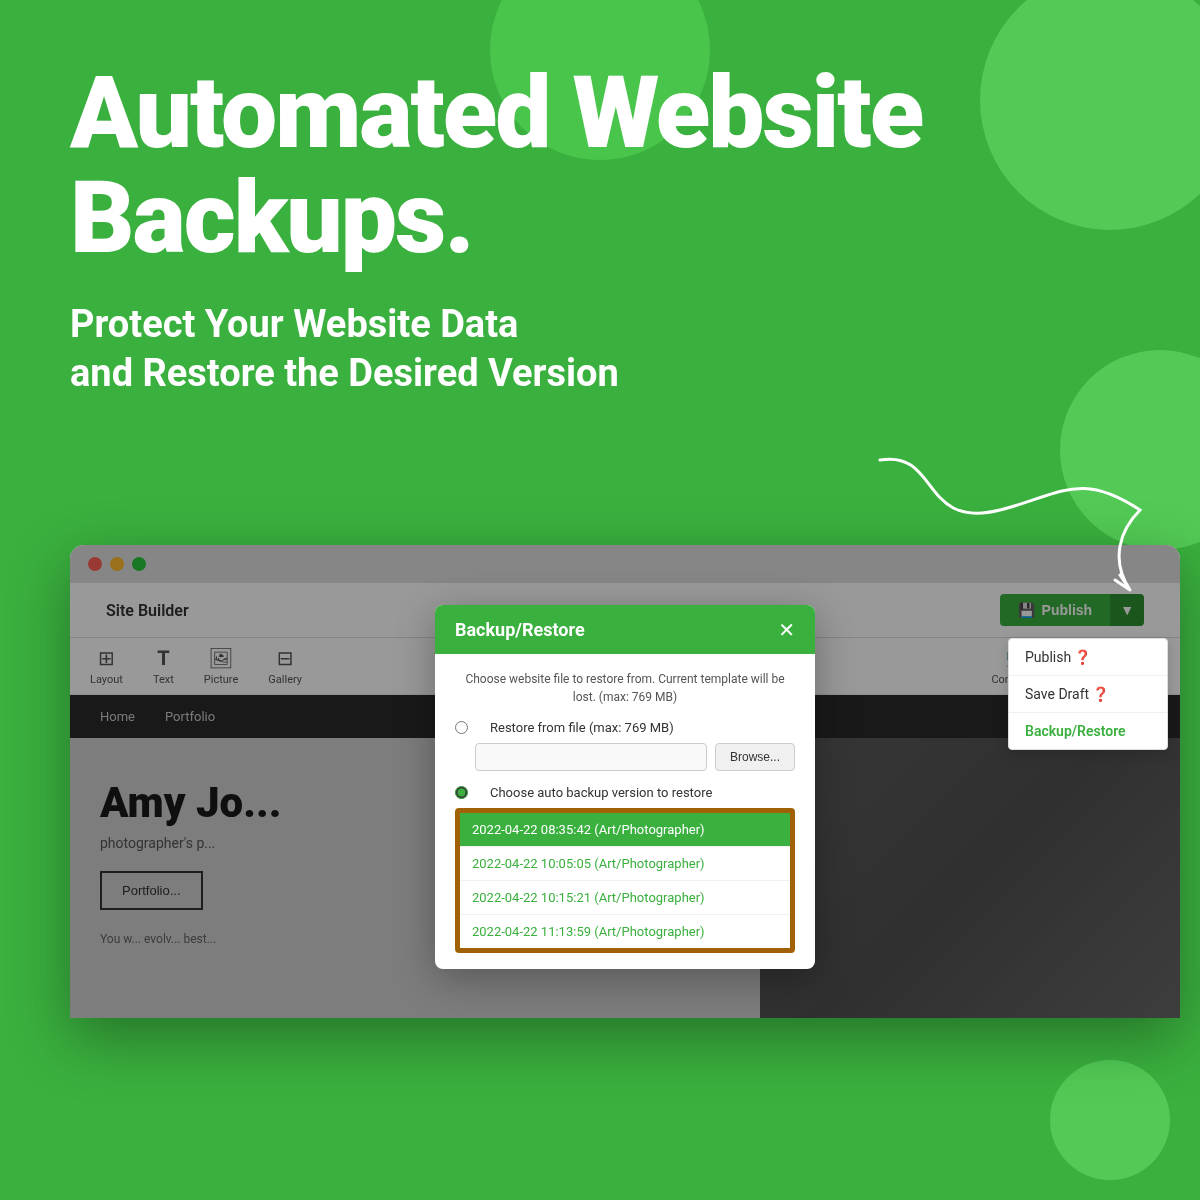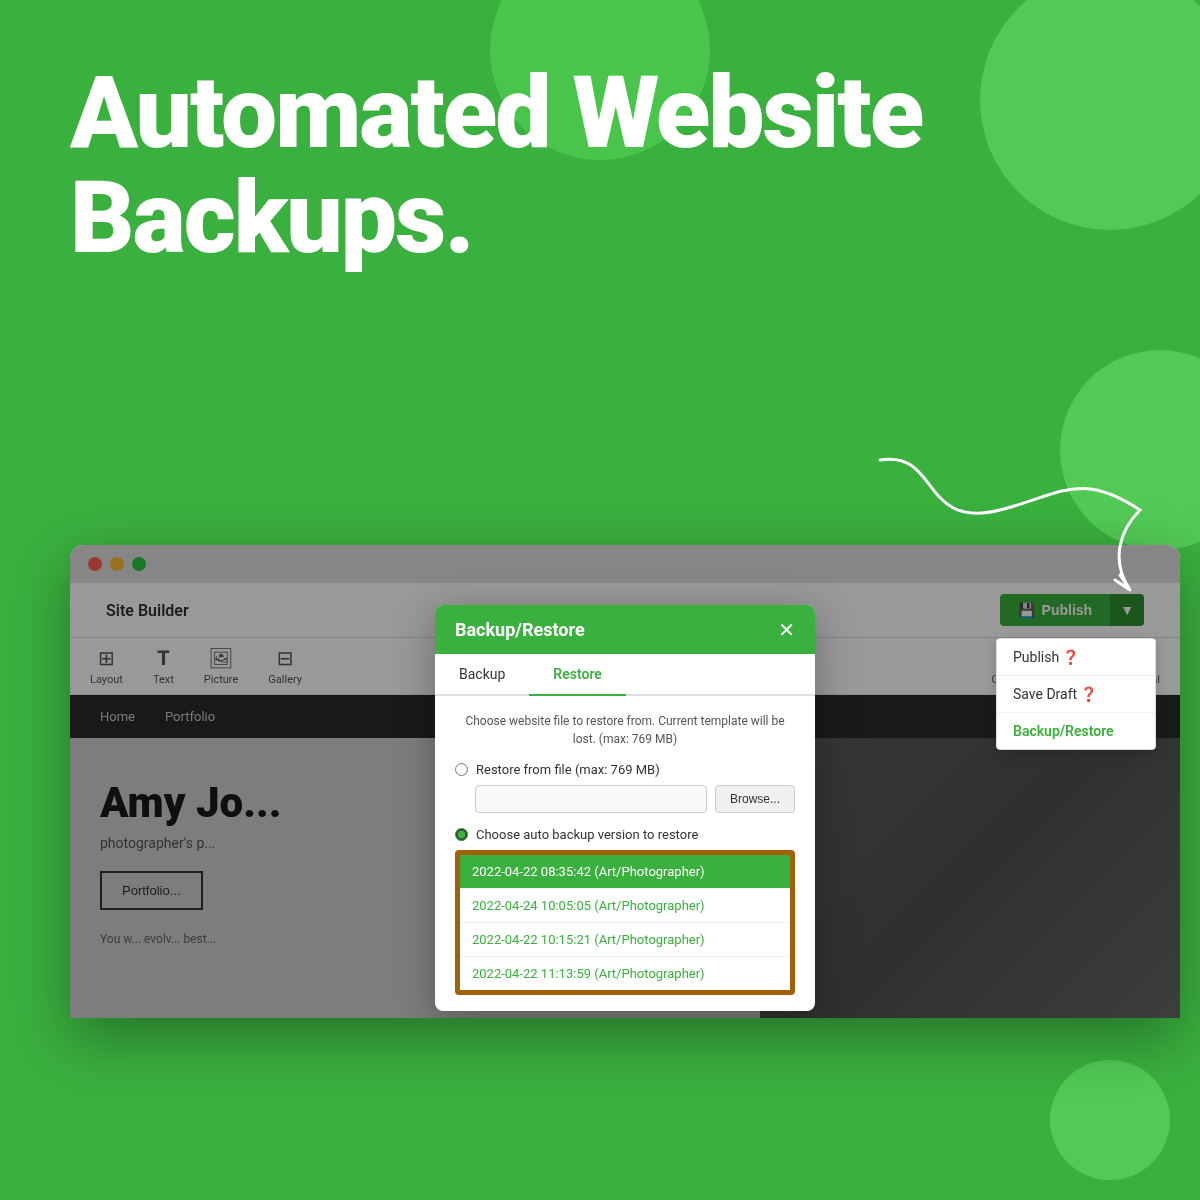--- a/index.html
+++ b/index.html
@@ -161,21 +161,21 @@
       border: none;
       padding: 8px 10px;
       font-size: 14px;
       border-radius: 0 4px 4px 0;
       cursor: pointer;
     }
 
     
     .publish-dropdown {
       position: absolute;
-      right: 24px;
+      right: 12px;
       top: 55px;
       background: #fff;
       border: 1px solid #ddd;
       border-radius: 4px;
       box-shadow: 0 4px 12px rgba(0,0,0,0.15);
       z-index: 100;
       min-width: 160px;
     }
 
     .publish-dropdown-item {
@@ -358,21 +358,21 @@
     .modal-description {
       font-size: 12px;
       color: #555;
       margin-bottom: 14px;
       text-align: center;
       line-height: 1.5;
     }
 
     .radio-row {
       display: flex;
-      gap: 8px;
+      gap: 22px;
       margin-bottom: 8px;
     }
 
     .radio-row input[type="radio"] {
       accent-color: #3ab03e;
     }
 
     .radio-label {
       font-size: 13px;
       color: #333;
@@ -444,20 +444,24 @@
   <div class="circle-top-center"></div>
   <div class="circle-top-right"></div>
   <div class="circle-mid-right"></div>
   <div class="circle-bottom-right"></div>
 </div>
 
 <div class="content">
   <div class="main-title">
     <span>Automated Website</span><br>
     <span>Backups.</span>
+  </div>
+  <div class="subtitle">
+    <span>Protect Your Website Data</span><br>
+    <span>and Restore the Desired Version</span>
   </div>
 </div>
 
 <svg class="arrow-svg" viewBox="0 0 300 200" fill="none" xmlns="http://www.w3.org/2000/svg">
   <path d="M 20 30 C 80 20, 60 100, 140 80 C 200 65, 220 40, 280 80 C 260 100, 250 130, 270 160 L 255 150 M 270 160 L 260 145" stroke="white" stroke-width="3" fill="none" stroke-linecap="round"></path>
 </svg>
 
 <div class="browser-container">
 
   <div class="browser-titlebar">
@@ -540,28 +544,20 @@
   </div>
 
   <div class="modal-overlay">
     <div class="modal">
 
       <div class="modal-header">
         <span class="modal-title">Backup/Restore</span>
         <button class="modal-close">✕</button>
       </div>
 
-      <div class="modal-tabs">
-        <div class="modal-tab">
-          <span>Backup</span>
-        </div>
-        <div class="modal-tab active">
-          <span>Restore</span>
-        </div>
-      </div>
 
       <div class="modal-body">
         <div class="modal-description">Choose website file to restore from. Current template will be lost. (max: 769 MB)</div>
 
         <div class="radio-row">
           <input type="radio" name="restore-type" id="r-file" style="">
           <label class="radio-label" for="r-file">Restore from file (max: 769 MB)</label>
         </div>
 
         <div class="file-row">
@@ -572,21 +568,21 @@
         <div class="radio-row">
           <input type="radio" name="restore-type" id="r-auto" checked="" style="">
           <label class="radio-label" for="r-auto">Choose auto backup version to restore</label>
         </div>
 
         <div class="backup-list">
           <div class="backup-item selected">
             <span>2022-04-22 08:35:42 (Art/Photographer)</span>
           </div>
           <div class="backup-item">
-            <span>2022-04-24 10:05:05 (Art/Photographer)</span>
+            <span>2022-04-22 10:05:05 (Art/Photographer)</span>
           </div>
           <div class="backup-item">
             <span>2022-04-22 10:15:21 (Art/Photographer)</span>
           </div>
           <div class="backup-item">
             <span>2022-04-22 11:13:59 (Art/Photographer)</span>
           </div>
         </div>
       </div>
 

